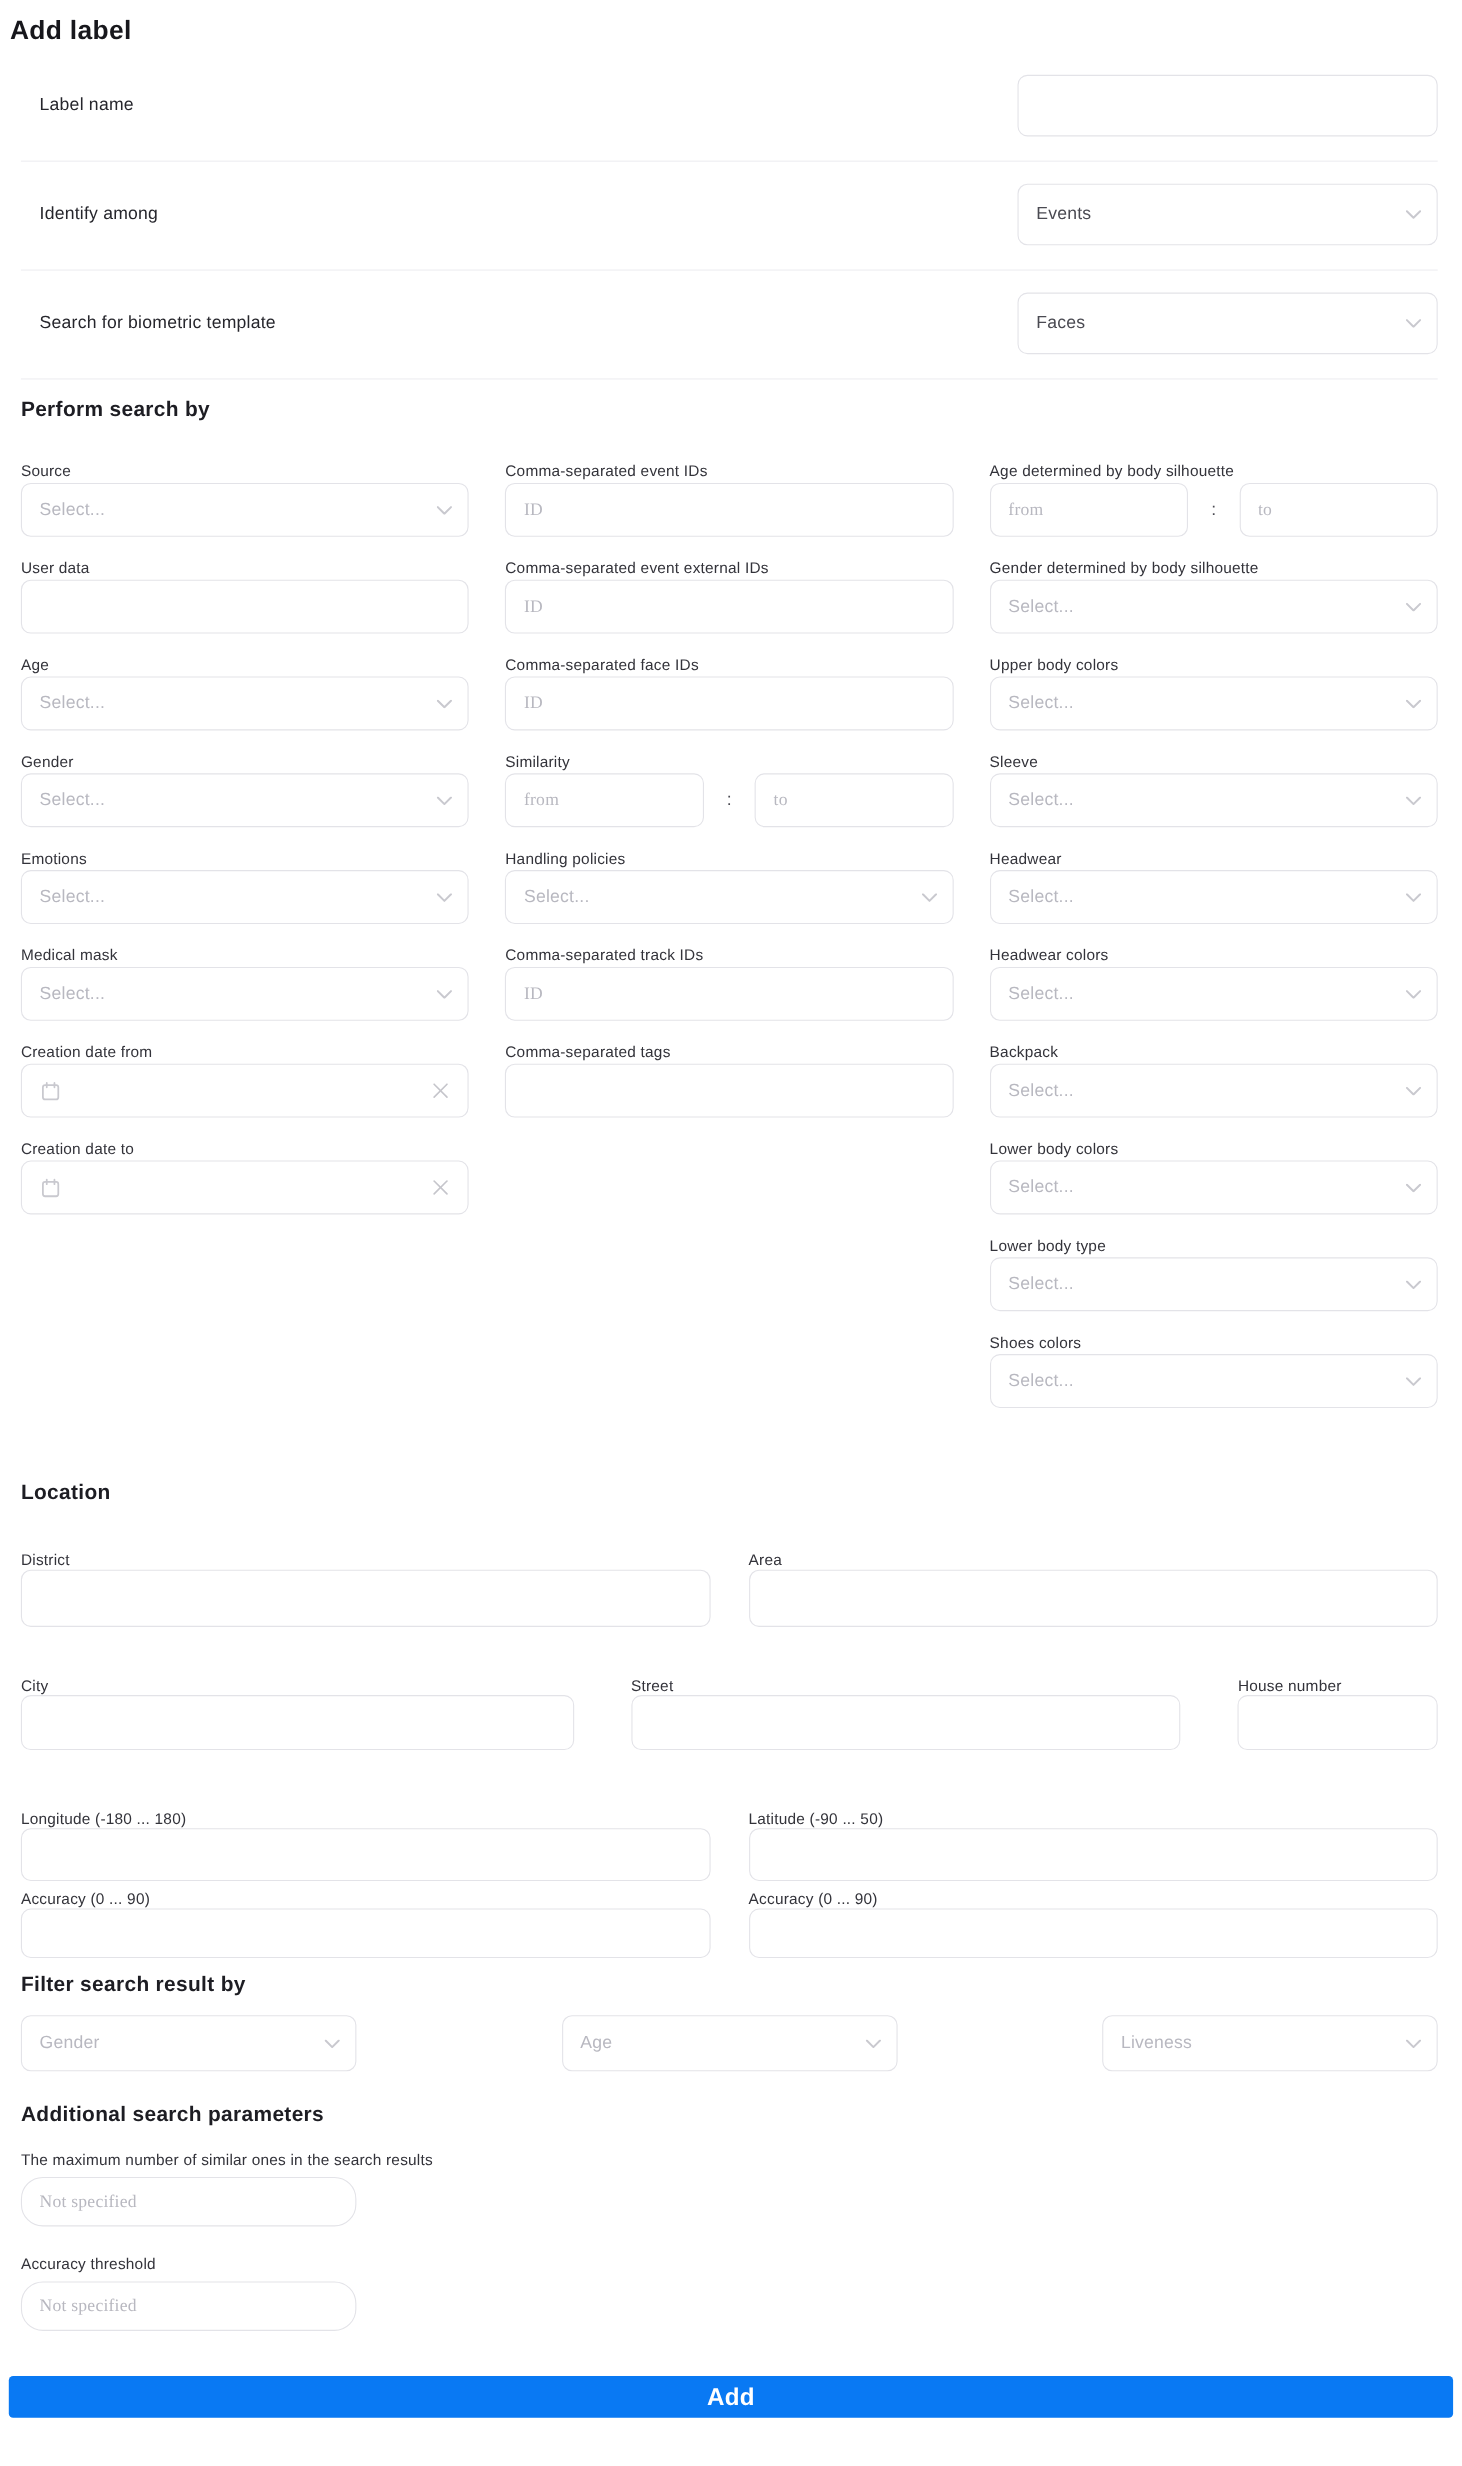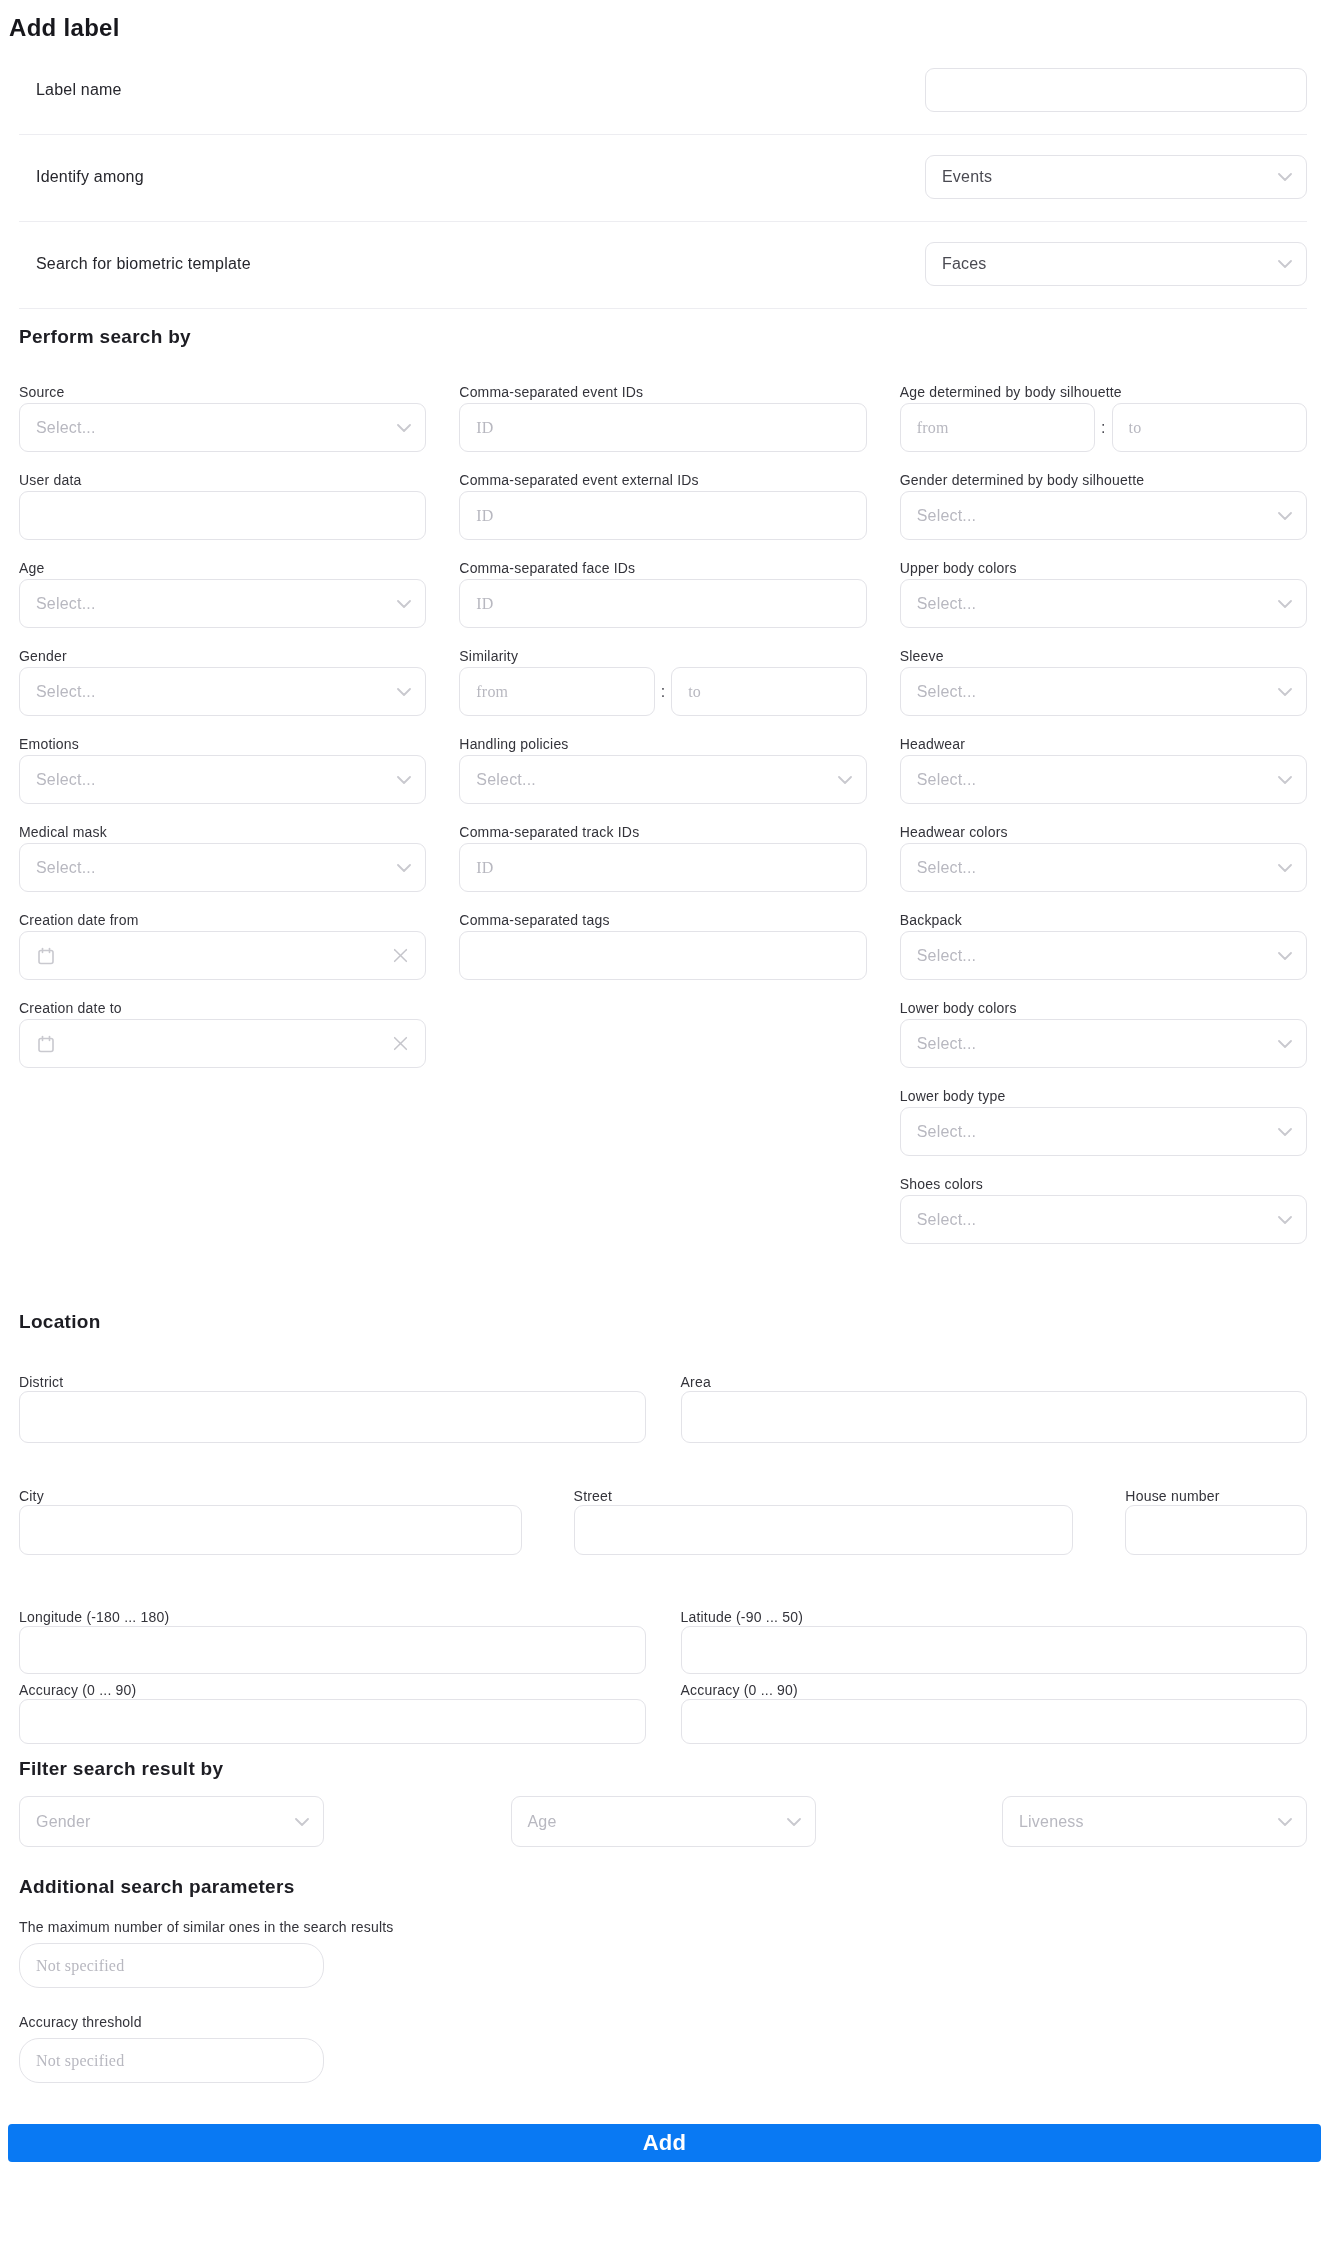--- a/index.html
+++ b/index.html
@@ -28,21 +28,21 @@
     justify-content: space-between;
     padding: 20px 0 22px;
     border-bottom: 1px solid #ededf1;
   }
   .hdr-row.first { padding-top: 25px; }
   .hdr-label { font-size: 16px; letter-spacing: 0.2px; color: #26262c; margin-left: 17px; }
   .hdr-control { width: 382px; }
 
   
   .control {
-    height: 44px;
+    height: 56px;
     border: 1px solid #e3e3e8;
     border-radius: 9px;
     background: #fff;
     display: flex;
     align-items: center;
     padding: 0 14px 0 16px;
     gap: 8px;
   }
   .control input {
     border: none; outline: none; background: transparent;
@@ -70,21 +70,21 @@
     margin-top: 31px;
     align-items: start;
   }
   .grid3 .fld { margin-bottom: 18px; }
   .fld-label {
     display: block; font-size: 14px; line-height: 21px;
     color: #33333a; letter-spacing: 0.2px;
   }
   .grid3 .control { height: 49px; }
 
-  .range { display: flex; align-items: center; gap: 6px; }
+  .range { display: flex; align-items: center; gap: 21px; }
   .range .control { flex: 1; }
   .colon { font-size: 16px; color: #4a4a52; }
 
   .control.date { justify-content: space-between; padding: 0 16px; }
 
   
   .loc-heading { margin-top: 46px; }
   .loc-grid { display: grid; column-gap: 35px; }
   .loc-r1 { grid-template-columns: 1fr 1fr; margin-top: 37px; }
   .loc-r2 { grid-template-columns: 523fr 520fr 189fr; column-gap: 52px; margin-top: 44px; }

